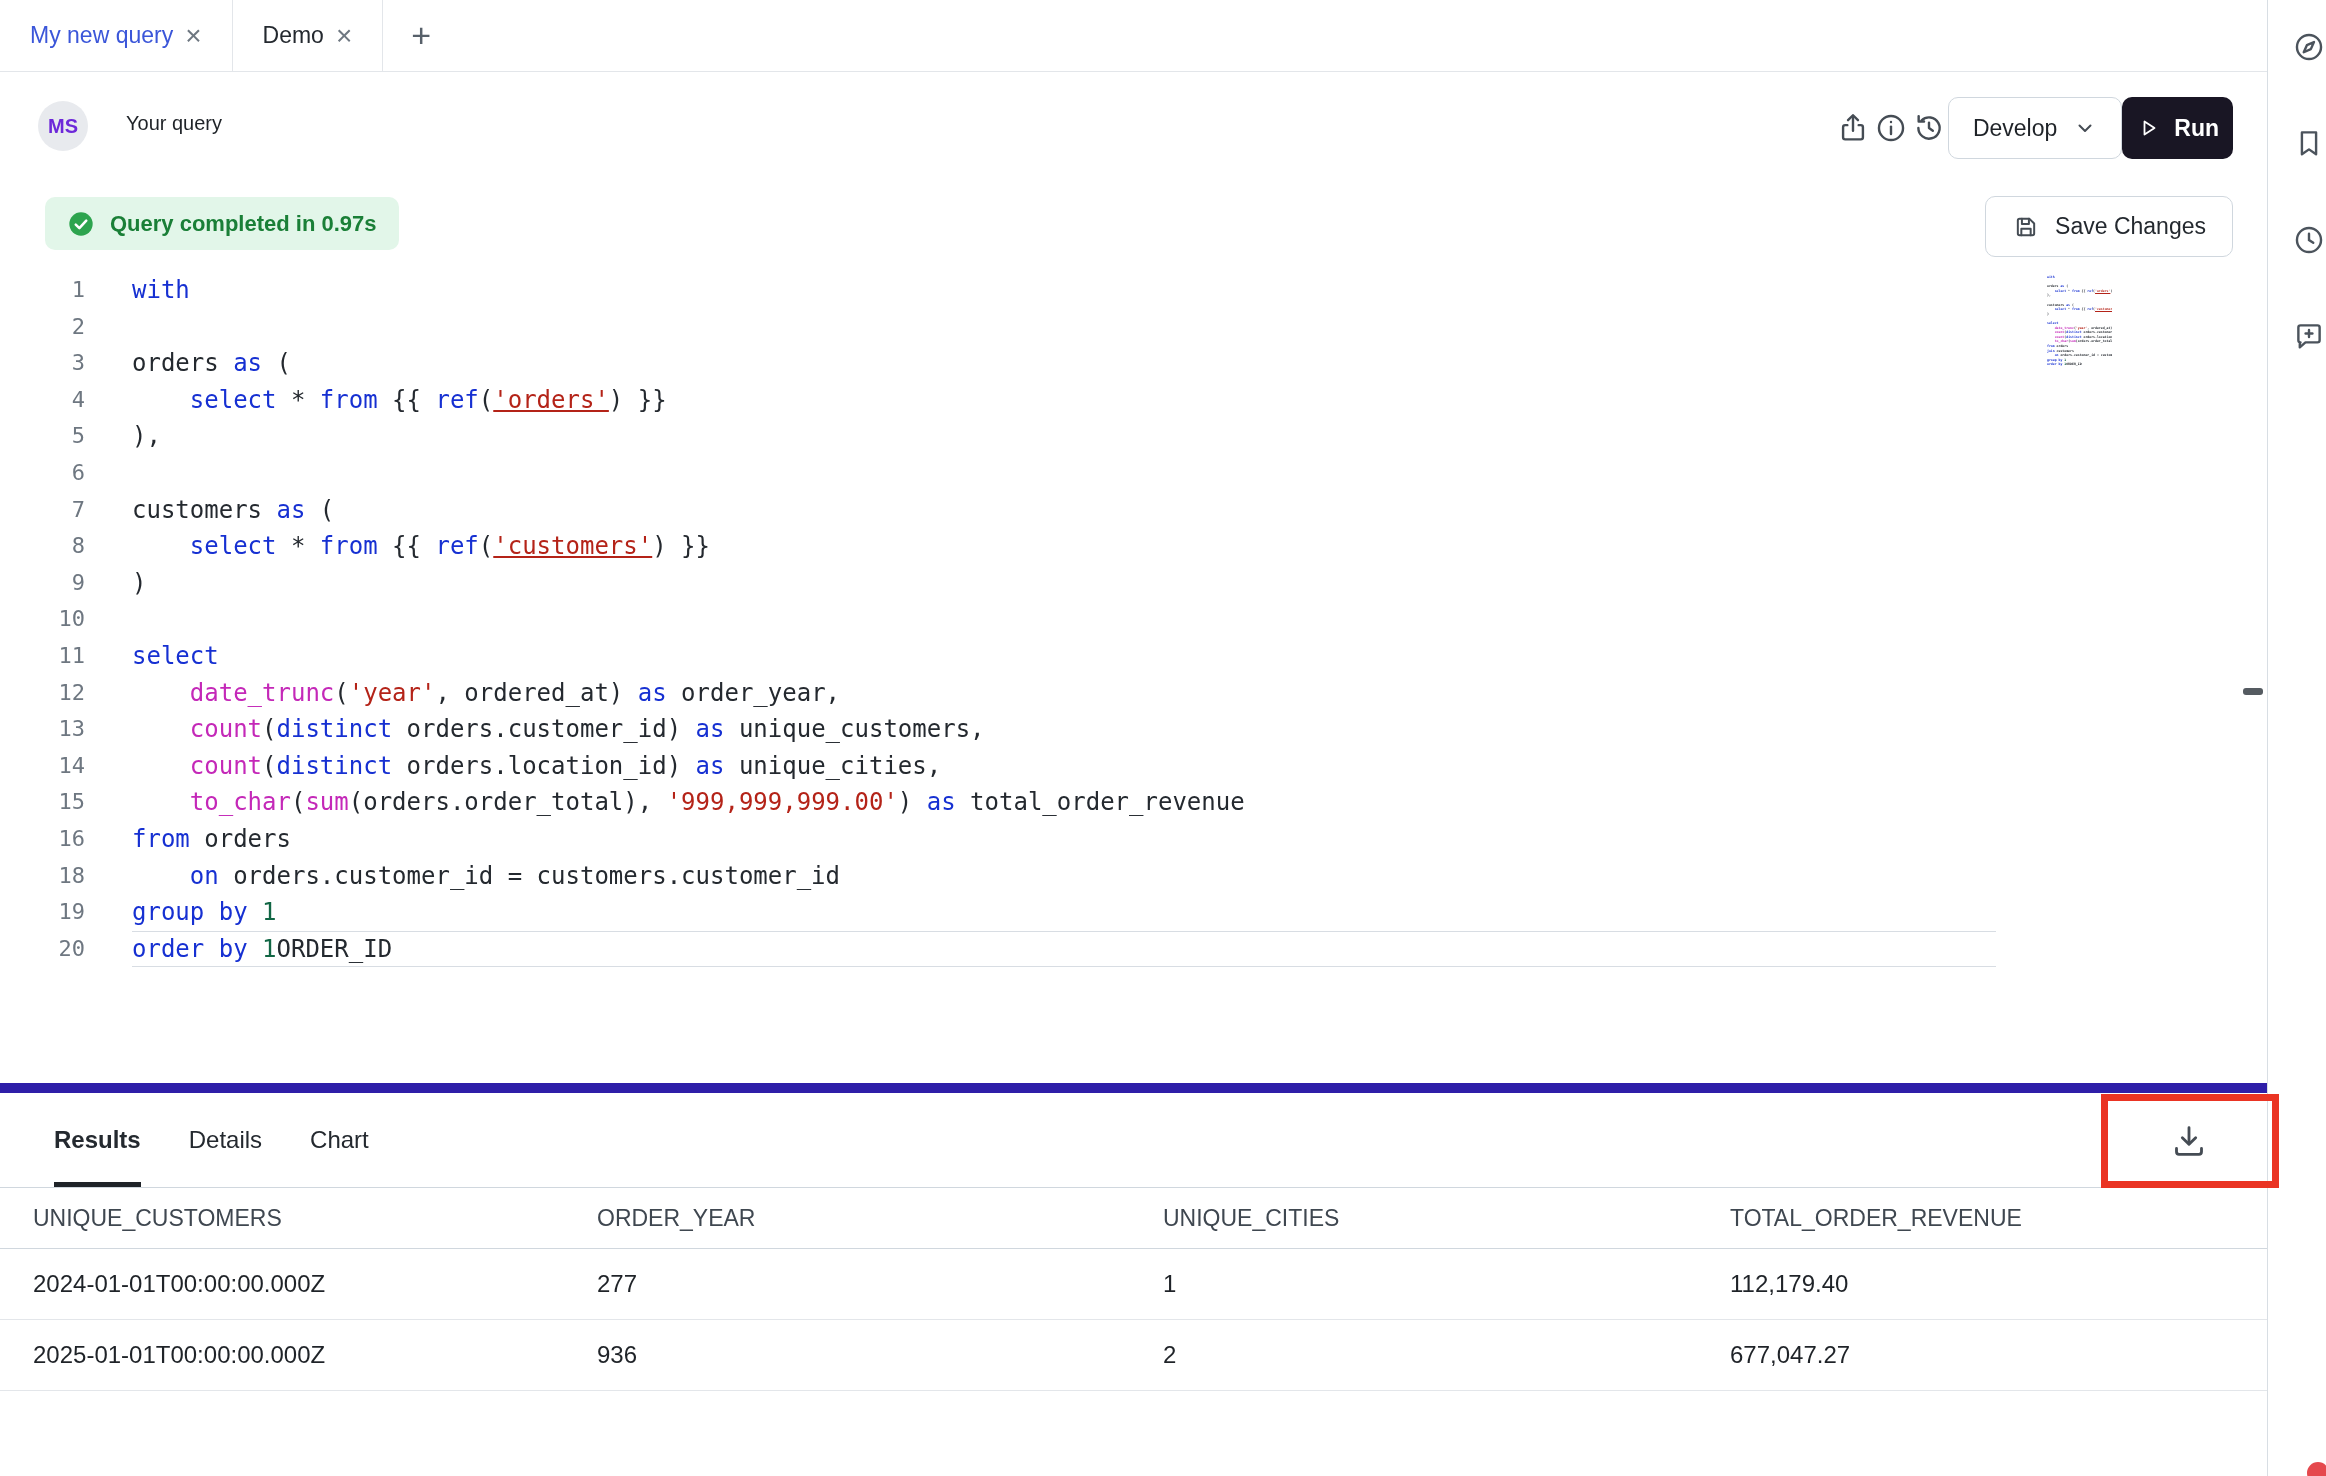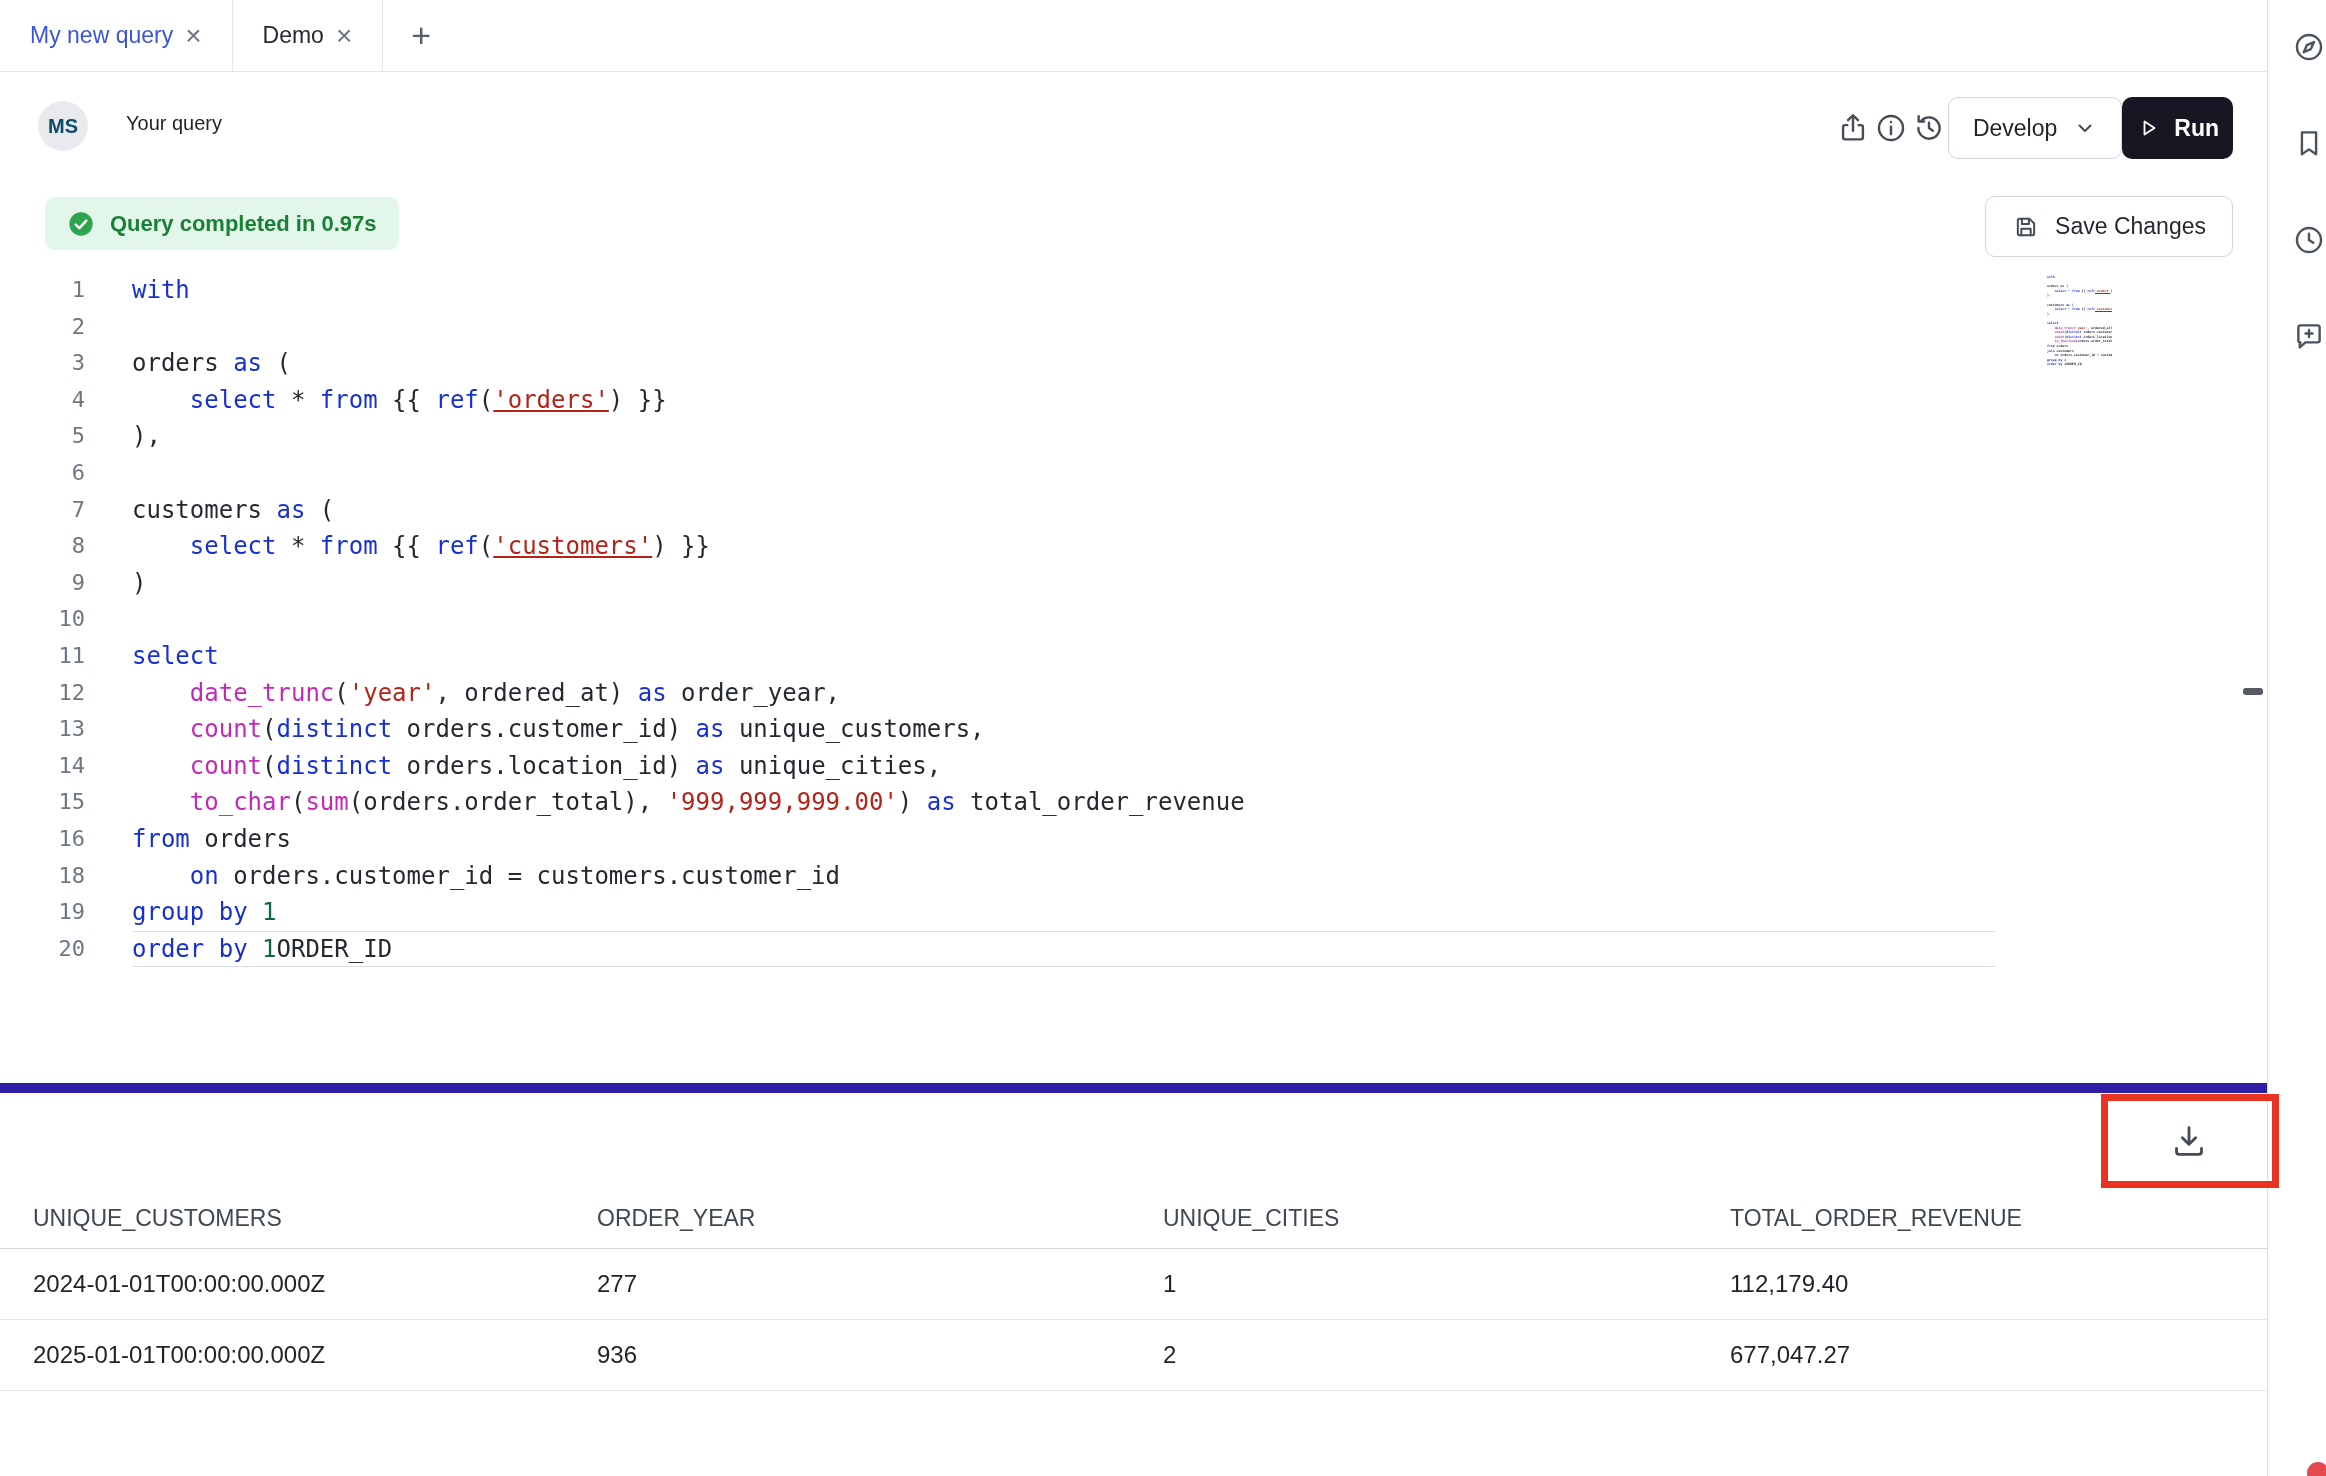--- a/index.html
+++ b/index.html
@@ -11,21 +11,21 @@
   .rail { position:absolute; left:2267px; top:0; width:59px; height:1476px; border-left:1px solid #d8dee4; background:#fff; }
 
   
   .tabbar { position:absolute; left:0; top:0; width:100%; height:72px; border-bottom:1px solid #e3e6ea; display:flex; align-items:stretch; background:#fff; }
   .tab { display:flex; align-items:center; gap:12px; padding:0 30px; border-right:1px solid #e3e6ea; font-size:23px; color:#24292f; cursor:pointer; }
   .tab.active { color: var(--accent-blue, #3b56d9); }
   .tab-close { color:#6e7781; font-size:28px; line-height:1; }
   .newtab { display:flex; align-items:center; padding:0 28px; font-size:34px; color:#57606a; cursor:pointer; }
 
   
-  .avatar { position:absolute; left:38px; top:101px; width:50px; height:50px; border-radius:50%; background:#e8eaee; display:flex; align-items:center; justify-content:center; font-weight:700; font-size:20px; color:#0c4a6e; }
+  .avatar { position:absolute; left:38px; top:101px; width:50px; height:50px; border-radius:50%; background:#e8eaee; display:flex; align-items:center; justify-content:center; font-weight:700; font-size:20px; color:#6d28d9; }
   .qtitle { position:absolute; left:106px; top:112px; font-size:20px; color:#1f2328;margin-left:20px; }
   .header-actions { position:absolute; right:34px; top:97px; height:62px; display:flex; align-items:center; }
   .icon-btn { background:none; border:none; width:38px; height:38px; display:flex; align-items:center; justify-content:center; color:var(--icon-gray,#454c54); cursor:pointer; }
   .develop-btn { height:62px; padding:0 24px; border:1.5px solid #d0d7de; border-radius:10px; background:#fff; display:flex; align-items:center; gap:16px; font-size:23px; color:#1f2328; font-family:inherit; cursor:pointer; }
   .develop-btn .chev { color:#454c54; display:flex; }
   .run-btn { height:62px; padding:0 14px; border:none; border-radius:10px; background:var(--run-bg,#191624); color:#fff; display:flex; align-items:center; gap:14px; font-size:23px; font-weight:600; font-family:inherit; cursor:pointer; }
 
   
   .status-pill { position:absolute; left:45px; top:197px; height:53px; border-radius:10px; background:var(--success-bg,#e2f6e9); display:inline-flex; align-items:center; gap:15px; padding:0 22px; font-size:22px; font-weight:600; color:var(--success-text,#1a7f37); }
   .check-circle circle { fill: var(--success-icon,#2da44e); }
@@ -189,20 +189,25 @@
         <div class="cl"><span class="ct"><span class="tok-pl">    </span><span class="tok-fn">to_char</span><span class="tok-pl">(</span><span class="tok-fn">sum</span><span class="tok-pl">(orders.order_total), </span></span></div>
         <div class="cl"><span class="ct"><span class="tok-kw">from</span><span class="tok-pl"> orders</span></span></div>
         <div class="cl"><span class="ct"><span class="tok-kw">join</span><span class="tok-pl"> customers</span></span></div>
         <div class="cl"><span class="ct"><span class="tok-pl">    </span><span class="tok-kw">on</span><span class="tok-pl"> orders.customer_id = customers.customer_id</span></span></div>
         <div class="cl"><span class="ct"><span class="tok-kw">group by</span><span class="tok-pl"> </span><span class="tok-num">1</span></span></div>
         <div class="cl"><span class="ct"><span class="tok-kw">order by</span><span class="tok-pl"> </span><span class="tok-num">1</span><span class="tok-pl">ORDER_ID</span></span></div>
       </div>
     <div class="scroll-thumb"></div>
 
     <div class="panel-divider"></div>
+    <div class="rtabs">
+        <div class="rtab active">Results</div>
+        <div class="rtab">Details</div>
+        <div class="rtab">Chart</div>
+      </div>
     <button class="download-btn">
       <svg width="40" height="40" viewBox="0 0 24 24" fill="none" stroke="currentColor" stroke-width="1.7" stroke-linecap="round" stroke-linejoin="round">
           <path d="M12 4v9.5"></path>
           <path d="m8 10 4 4 4-4"></path>
           <path d="M4.5 16.5v2A1.5 1.5 0 0 0 6 20h12a1.5 1.5 0 0 0 1.5-1.5v-2"></path>
         </svg>
     </button>
     <div class="annotation"></div>
 
     <div class="rtable">

